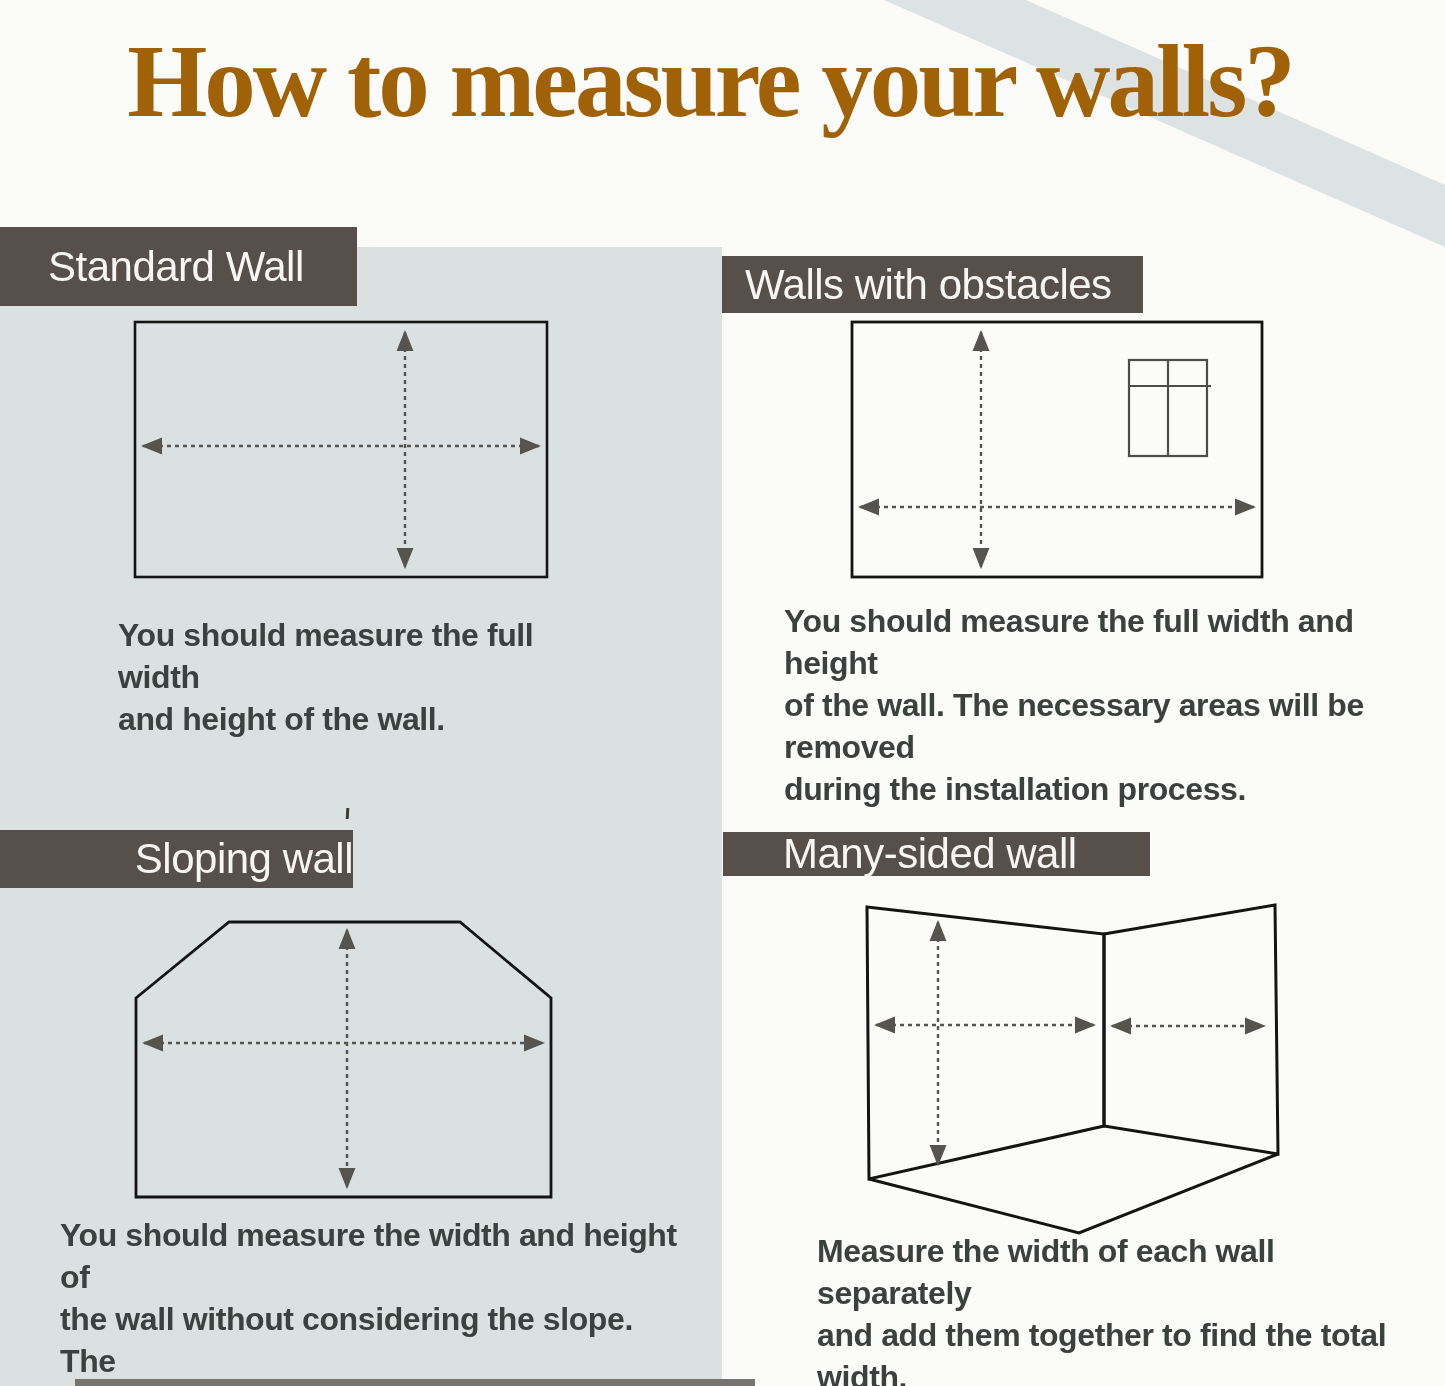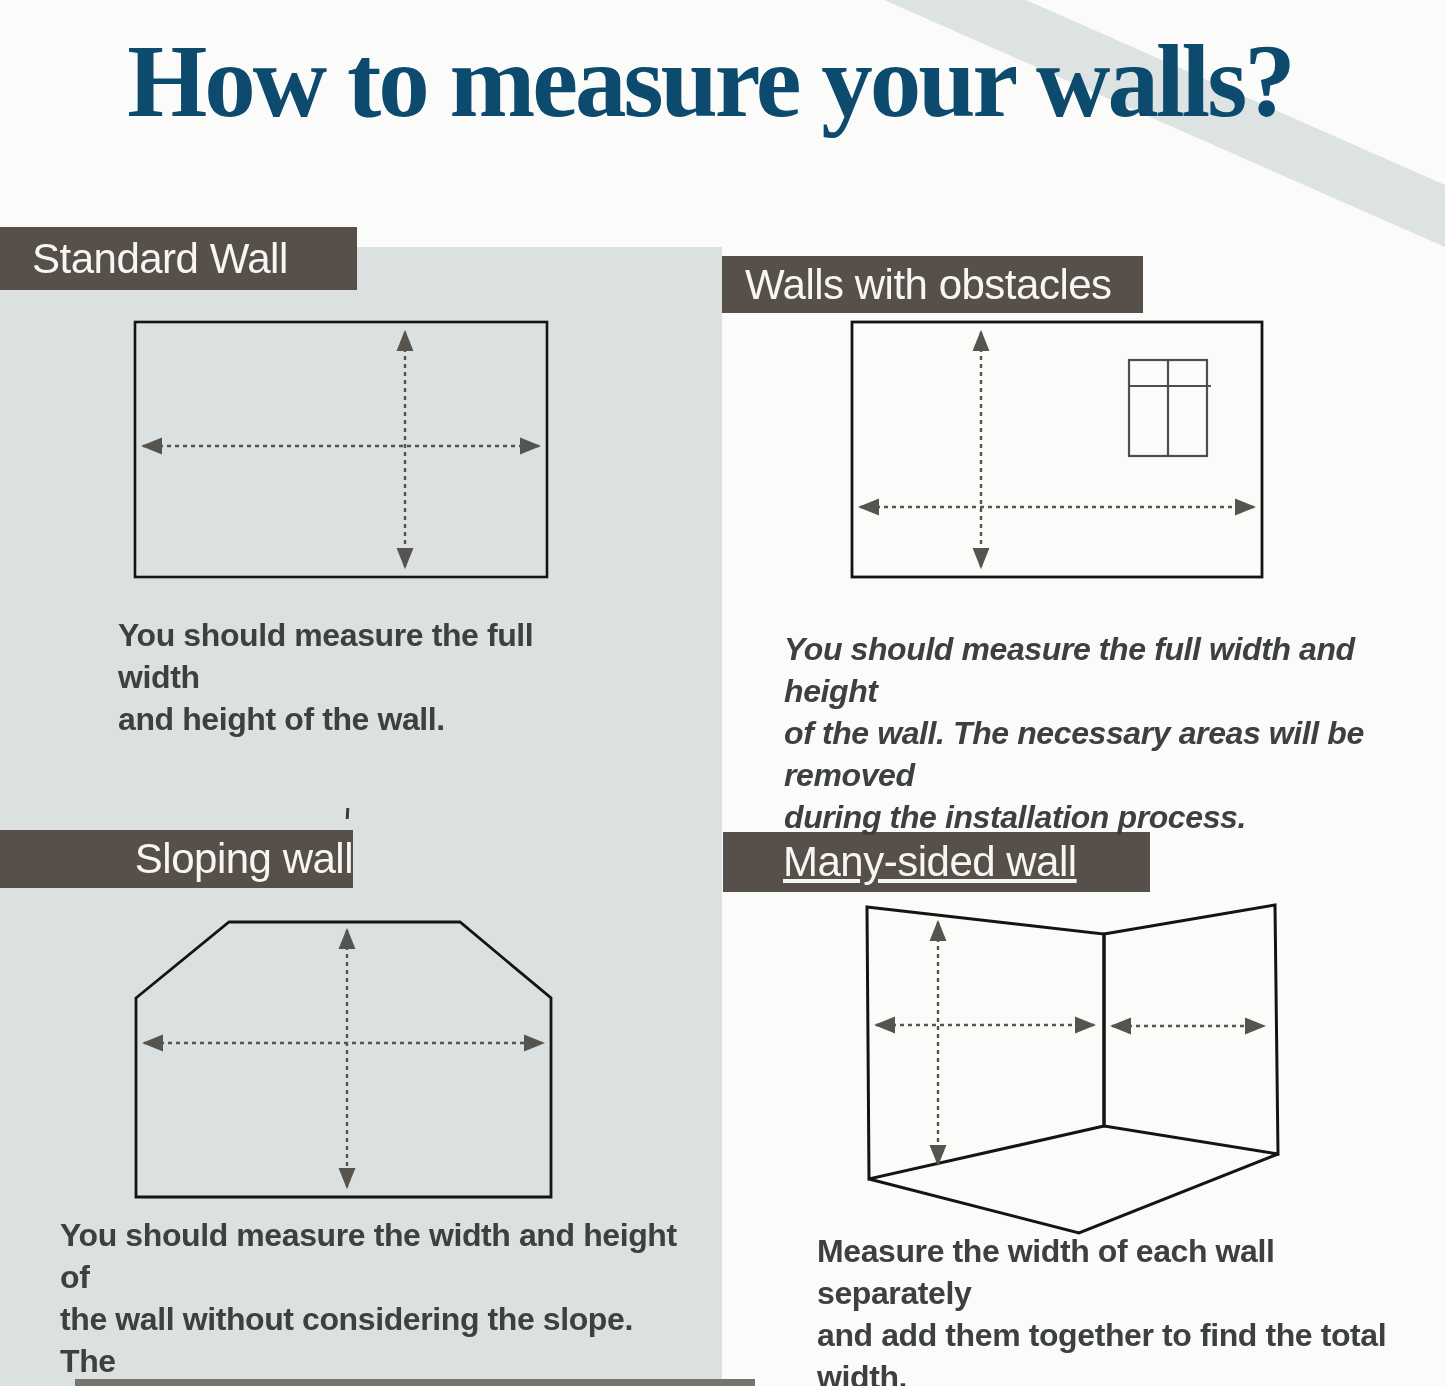--- a/index.html
+++ b/index.html
@@ -20,46 +20,46 @@
     position:absolute;left:0;top:247px;width:722px;height:1139px;
     background:#dae1e0;z-index:2;
   }
 
   
   .page-title{
     position:absolute;left:10px;top:22px;width:1400px;
     text-align:center;
     font-family:"Liberation Serif", serif;
     font-size:103px;font-weight:bold;letter-spacing:-3px;
-    color:#0c4a6e;z-index:1;white-space:nowrap;
+    color:#a16207;z-index:1;white-space:nowrap;
   }
 
   
   .bar{
     position:absolute;display:flex;align-items:center;
     background:#57504a;color:#f8f6f3;
     font-size:42px;letter-spacing:-0.5px;white-space:nowrap;
   }
-  #bar-standard {left:0;    top:227px; width:357px; height:63px; padding-left:32px; z-index:3;}
+  #bar-standard {left:0;    top:227px; width:357px; height:79px; padding-left:48px; z-index:3;}
   #bar-obstacles{left:675px; top:235px; width:468px; height:57px; padding-left:70px; z-index:1; box-sizing:border-box;margin-top:21px;}
   #bar-sloping  {left:0;    top:830px; width:353px; height:58px; padding-left:62px; z-index:3;justify-content:flex-end;}
-  #bar-many     {left:723px; top:832px; width:427px; height:60px; padding-left:60px; z-index:3; box-sizing:border-box;text-decoration:underline;}
+  #bar-many     {left:723px; top:832px; width:427px; height:44px; padding-left:60px; z-index:3; box-sizing:border-box;}
   #bar-standard,#bar-sloping{box-sizing:border-box;}
 
   
   #diagram-svg{z-index:4;}
 
   
   .caption{
     position:absolute;z-index:5;
     color:#3c403f;font-size:32px;font-weight:bold;
     letter-spacing:-0.4px;line-height:42px;white-space:pre-line;
   }
   #caption-standard {left:118px;top:614px;width:480px;}
-  #caption-obstacles{left:784px;top:628px;width:640px;font-style:italic;}
+  #caption-obstacles{left:784px;top:600px;width:640px;}
   #caption-sloping  {left:60px; top:1214px;width:620px;}
   #caption-many     {left:817px;top:1230px;width:620px;}
 
   
   .tick-artifact{
     position:absolute;left:346px;top:808px;width:3px;height:11px;
     background:#3d3c38;z-index:4;transform:rotate(3deg);
   }
 
   

